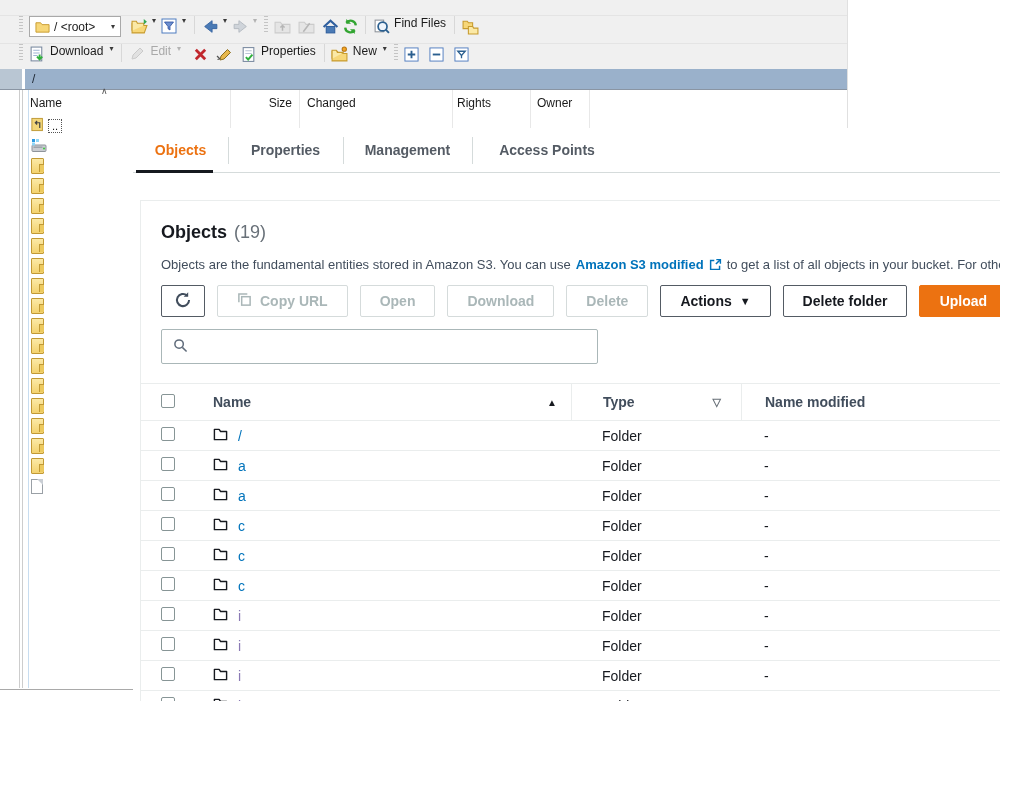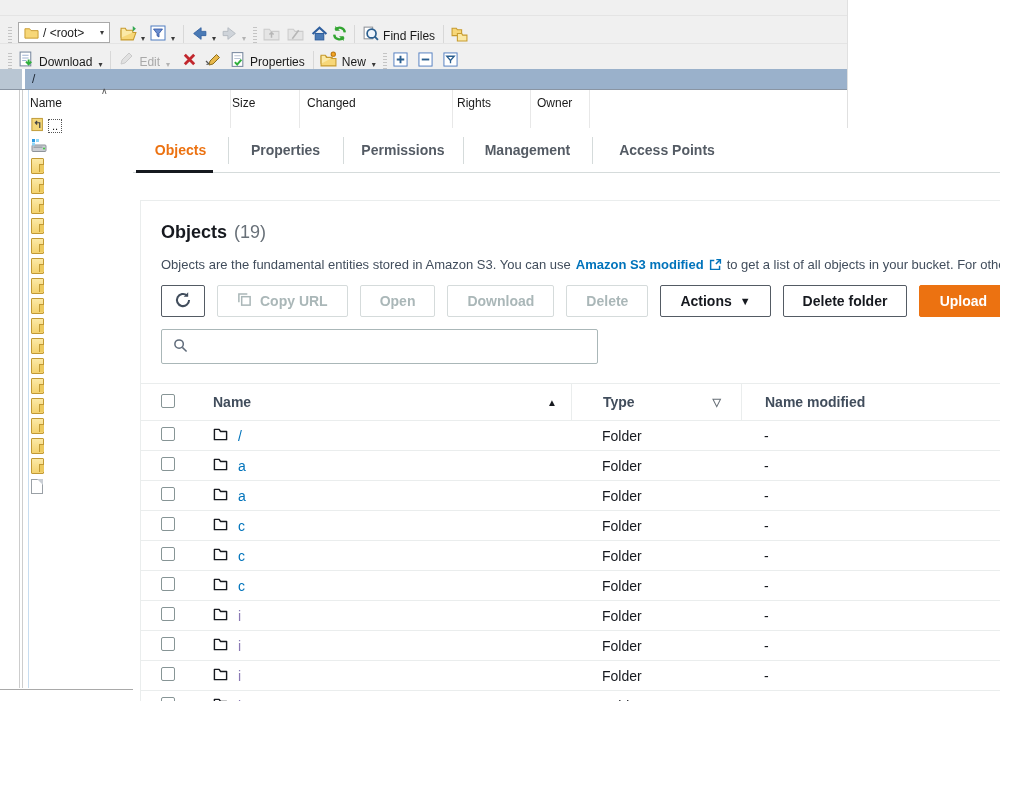--- a/index.html
+++ b/index.html
@@ -3,21 +3,21 @@
 <meta charset="utf-8">
 <style>
   *{box-sizing:border-box;margin:0;padding:0}
   body{background:#fff;font-family:"Liberation Sans",sans-serif}
   .page{position:relative;width:1024px;height:800px;background:#fff;overflow:hidden}
 
   
   .winscp{position:absolute;left:0;top:0;width:848px;height:690px;background:#fff;
           border-right:1px solid #e0e0e0;border-bottom:1px solid #a9a9a9;font-size:12px;color:#1a1a1a}
   .menustrip{height:16px;background:#f0f0f0;border-bottom:1px solid #e4e4e4}
-  .tbar{background:#f0f0f0;display:flex;align-items:flex-end;padding-left:4px}
+  .tbar{background:#f0f0f0;display:flex;align-items:flex-start;padding-left:15px}
   .tb1{height:28px;border-bottom:1px solid #e4e4e4}
   .tb2{height:25px}
   .grip{width:4px;height:16px;margin:0 4px;background:repeating-linear-gradient(180deg,#c4c4c4 0 1px,transparent 1px 3px)}
   .sep{width:1px;height:18px;background:#d8d8d8;margin:0 5px}
   .ticon{width:20px;height:20px;display:flex;align-items:center;justify-content:center;flex:none}
   .dd{font-size:8px;color:#3a3a3a;margin:0 3px;flex:none}
   .dd.gray{color:#b3b3b3}
   .dis{opacity:.45;filter:grayscale(1)}
   .tlabel{margin:0 3px;white-space:nowrap}
   .tlabel.gray{color:#a9a9a9}
@@ -257,21 +257,21 @@
       </div>
     </div>
 
     <div class="filelist">
       <div class="vline" style="left:19px;background:#cdcdcd"></div>
       <div class="vline" style="left:22px;background:#cdcdcd"></div>
       <div class="vline" style="left:28px;background:#c8ddf0"></div>
 
       <span class="caret">∧</span>
       <span class="col" style="left:30px">Name</span>
-      <span class="col" style="left:232px;width:60px;">Size</span>
+      <span class="col" style="left:232px;width:60px;text-align:right">Size</span>
       <span class="col" style="left:307px">Changed</span>
       <span class="col" style="left:457px">Rights</span>
       <span class="col" style="left:537px">Owner</span>
       <div class="cd" style="left:230px"></div>
       <div class="cd" style="left:299px"></div>
       <div class="cd" style="left:452px"></div>
       <div class="cd" style="left:530px"></div>
       <div class="cd" style="left:589px"></div>
 
       <div class="parent-row">
@@ -334,23 +334,20 @@
   </div>
 
   <div class="s3">
 
     <div class="tabs">
       <div class="tab active" style="width:95px">
           <span>Objects</span>
         </div>
       <div class="tab" style="width:115px">
           <span>Properties</span>
-        </div>
-      <div class="tab" style="width:120px">
-          <span>Permissions</span>
         </div>
       <div class="tab" style="width:129px">
           <span>Management</span>
         </div>
       <div class="tab" style="width:150px">
           <span>Access Points</span>
         </div>
     </div>
 
     <div class="card">

